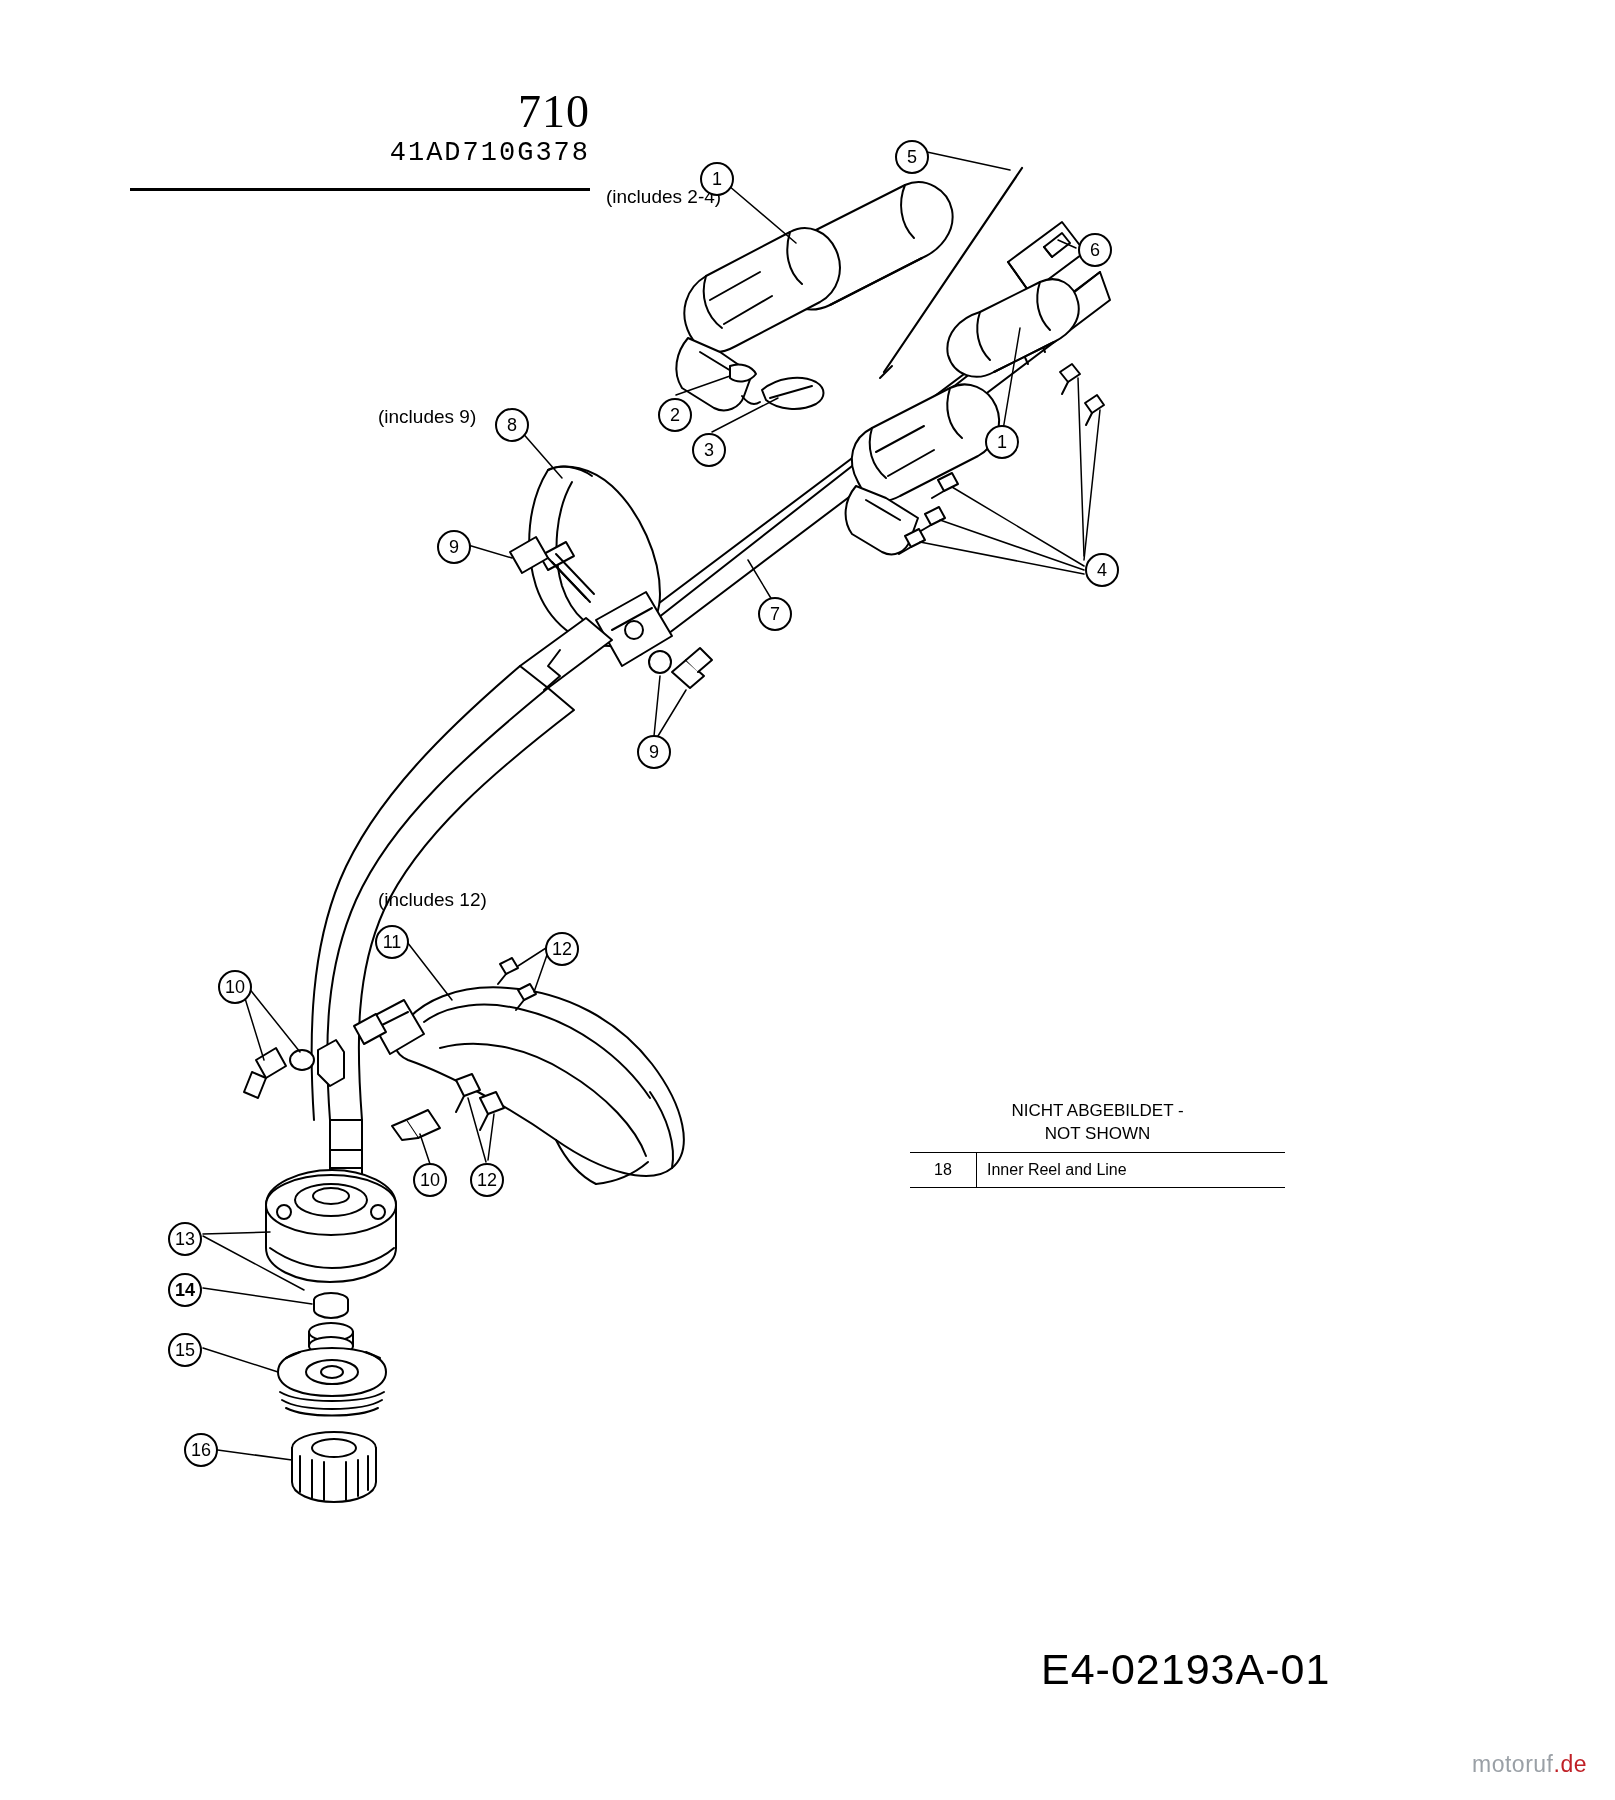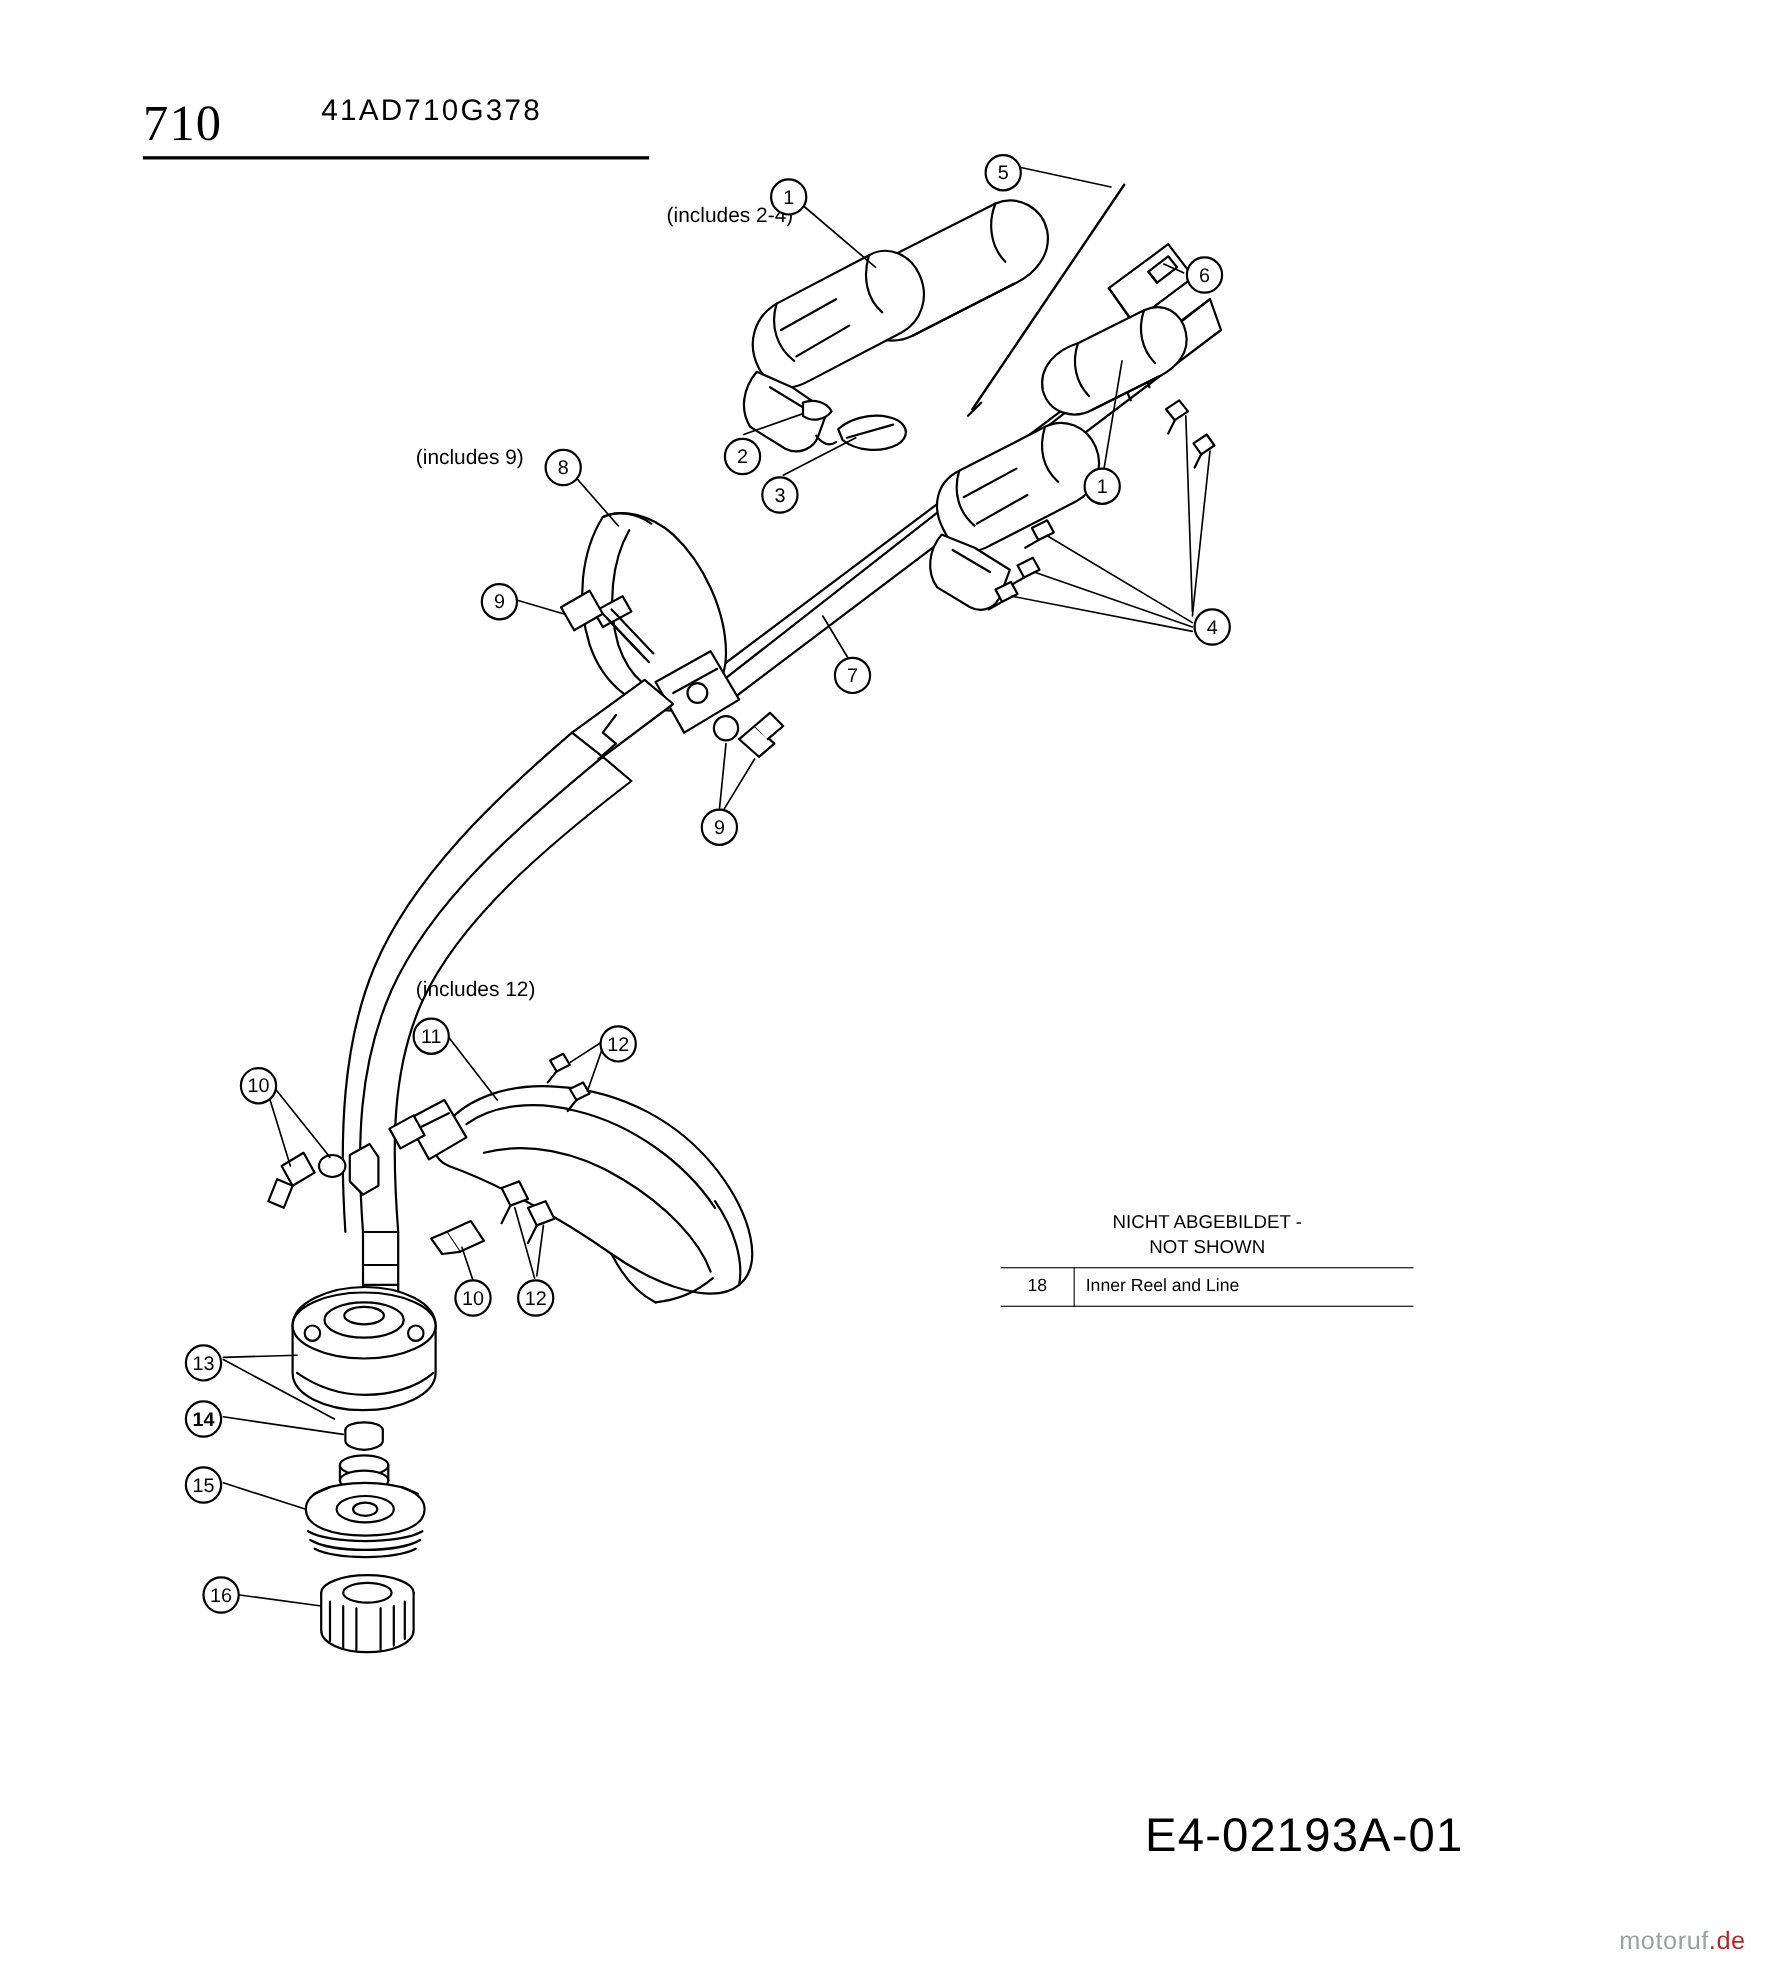--- a/index.html
+++ b/index.html
@@ -18,34 +18,35 @@
     overflow: hidden;
     background: #ffffff;
   }
   
   #header {
     position: absolute;
     left: 130px;
     top: 85px;
     width: 460px;
     border-bottom: 3px solid #000;
-    padding-bottom: 4px;
+    padding-bottom: 20px;
     display: flex;
-    align-items: flex-start;
+    align-items: flex-end;
+    flex-direction: column;
   }
   #model-number {
     font-size: 46px;
     letter-spacing: 1px;
     font-family: "Liberation Serif", serif;
   }
   #part-number {
     font-size: 27px;
     margin-left: 90px;
     letter-spacing: 2px;
-    font-family: Liberation Sans, sans-serif;
+    font-family: Liberation Mono, monospace;
   }
   
   .callout {
     position: absolute;
     width: 34px;
     height: 34px;
     border: 2px solid #000;
     border-radius: 50%;
     font-size: 18px;
     line-height: 30px;

